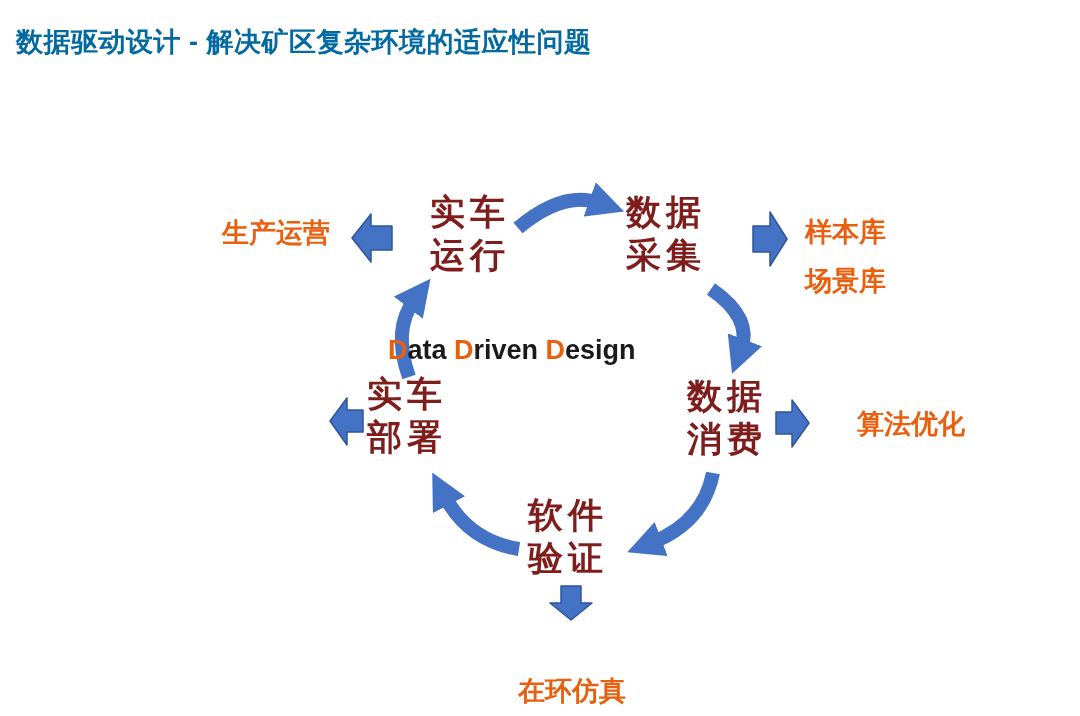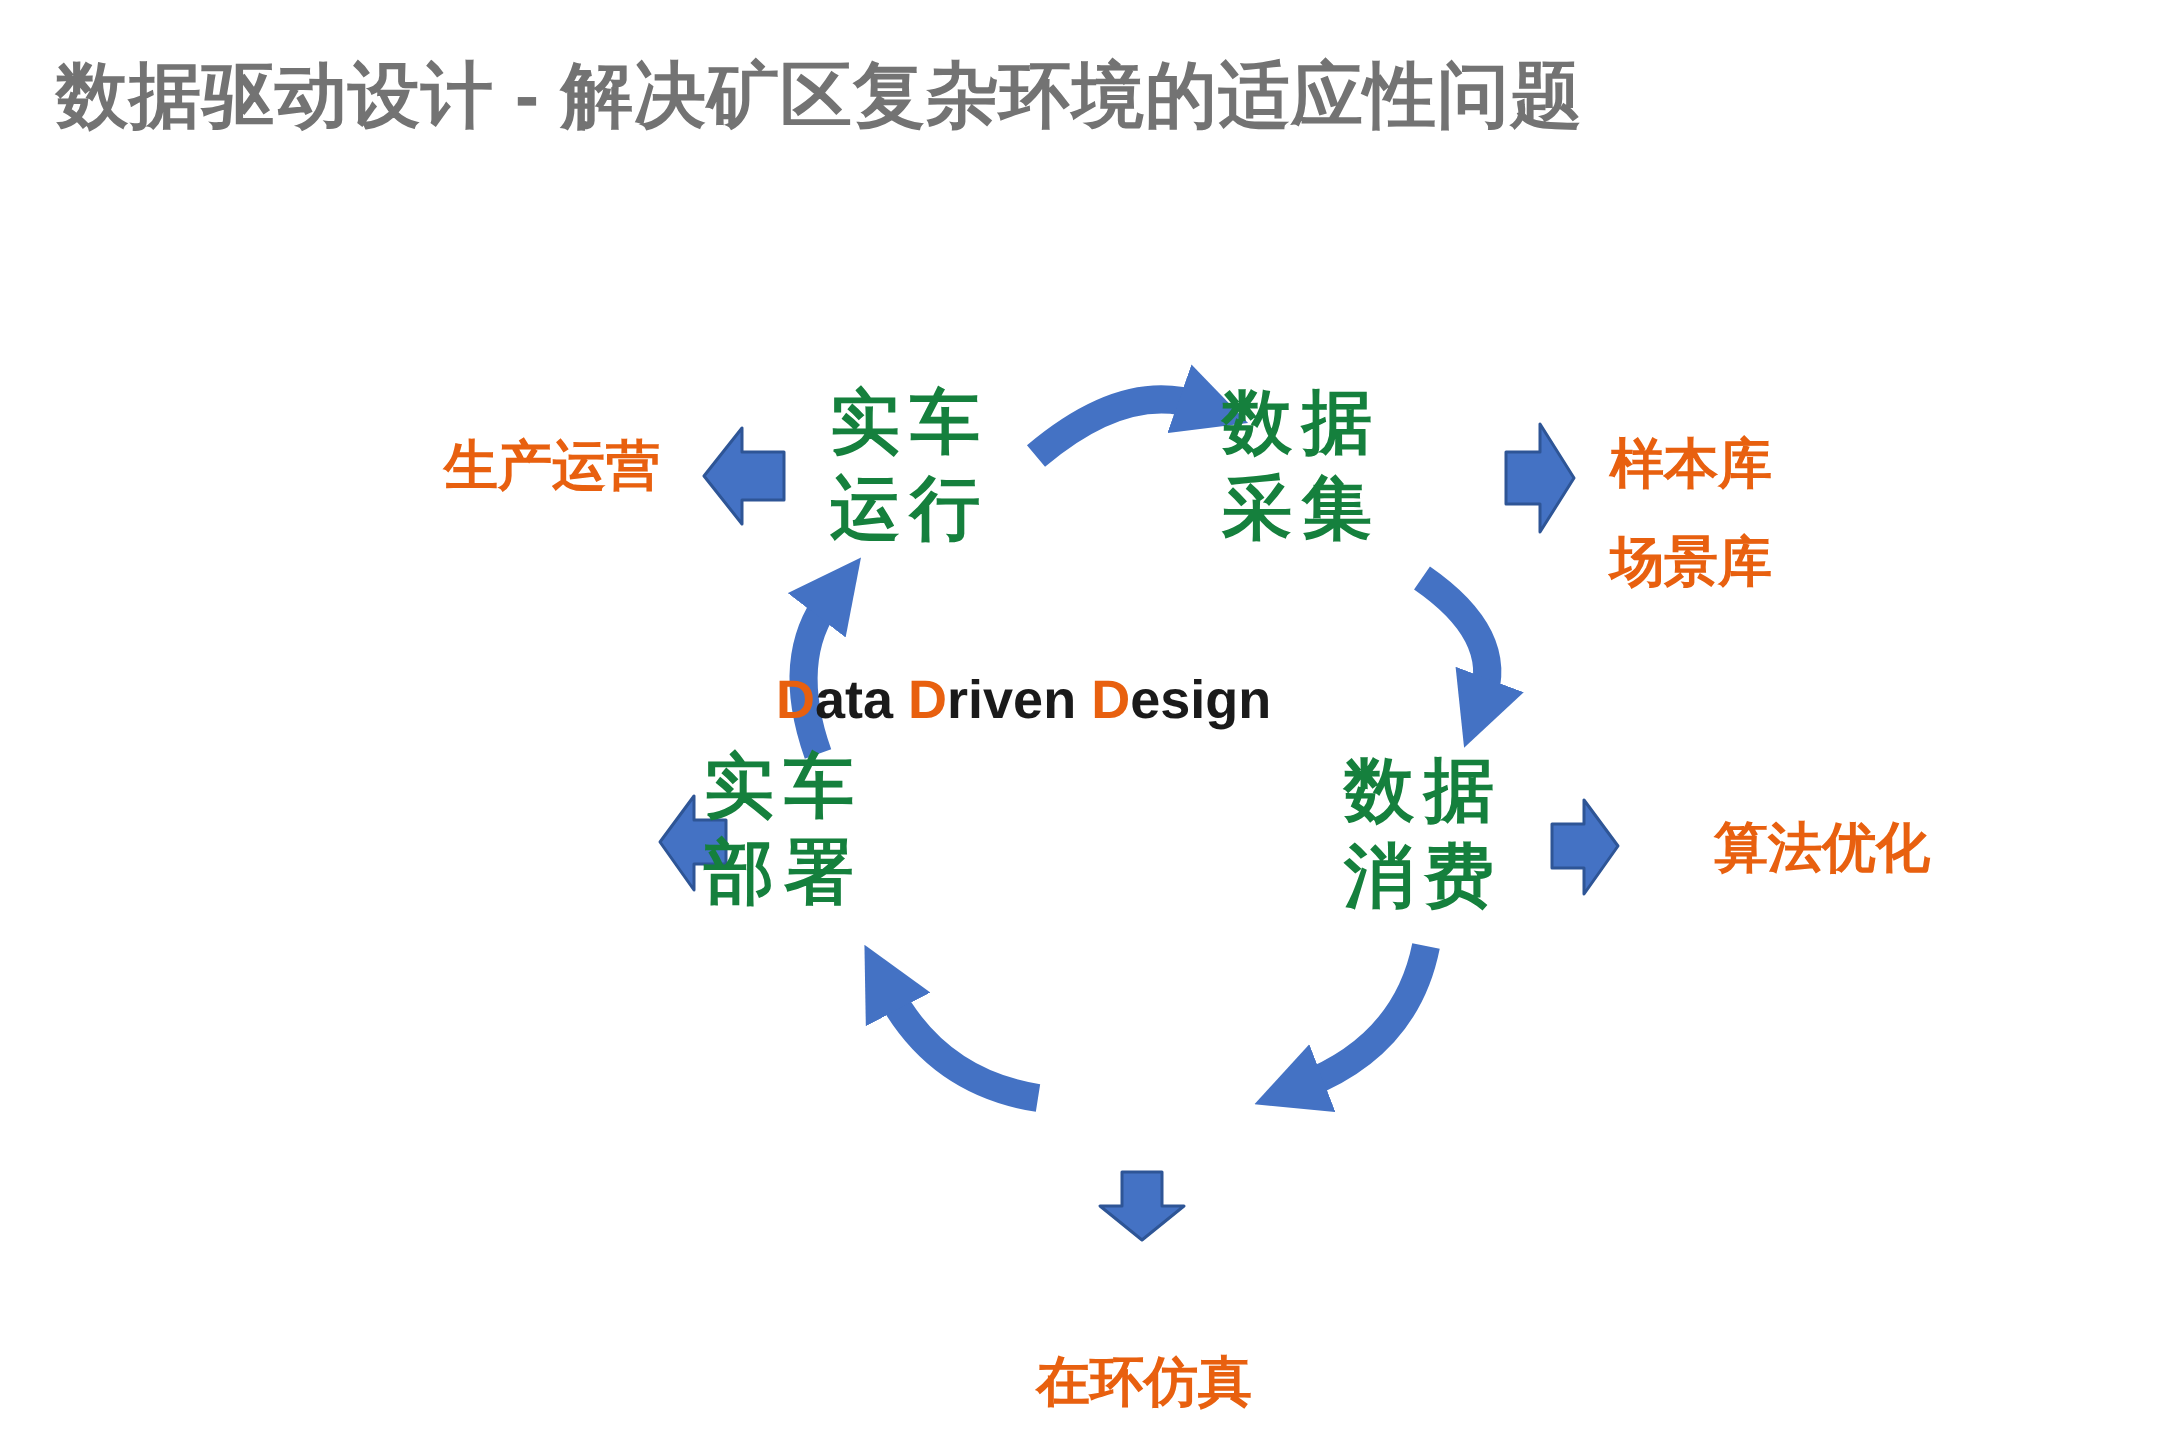--- a/index.html
+++ b/index.html
@@ -10,26 +10,26 @@
   }
   .canvas {
     position: relative;
     width: 1080px;
     height: 716px;
     background: #ffffff;
     overflow: hidden;
   }
   .title {
     position: absolute;
-    left: 28px;
+    left: 16px;
     top: 24px;
     margin: 0;
-    font-size: 36px;
+    font-size: 27px;
     font-weight: bold;
-    color: #737373;
+    color: #0369a1;
     letter-spacing: 0.5px;
     white-space: nowrap;
   }
   .arrows {
     position: absolute;
     left: 0;
     top: 0;
     pointer-events: none;
   }
   .arc {
@@ -39,22 +39,22 @@
   }
   .block {
     fill: #4472C4;
     stroke: #2E5596;
     stroke-width: 1.5;
     stroke-linejoin: round;
   }
   .node {
     position: absolute;
     width: 110px;
-    text-align: left;
-    color: #15803d;
+    text-align: center;
+    color: #7f1d1d;
     font-size: 35px;
     font-weight: bold;
     line-height: 43px;
     letter-spacing: 5px;
     white-space: nowrap;
   }
   .node span { display: block; }
   .center-caption {
     position: absolute;
     left: 388px;
@@ -120,20 +120,24 @@
     <span>运行</span>
   </div>
   <div class="node" style="left:611px;top:190px">
     <span>数据</span>
     <span>采集</span>
   </div>
   <div class="node" style="left:672px;top:374px">
     <span>数据</span>
     <span>消费</span>
   </div>
+  <div class="node" style="left:513px;top:493px">
+    <span>软件</span>
+    <span>验证</span>
+  </div>
   <div class="node" style="left:352px;top:372px">
     <span>实车</span>
     <span>部署</span>
   </div>
 
   <div class="center-caption">
     <div class="ddd">
       <span class="accent">D</span><span>ata </span><span class="accent">D</span><span>riven </span><span class="accent">D</span><span>esign</span>
     </div>
   </div>

